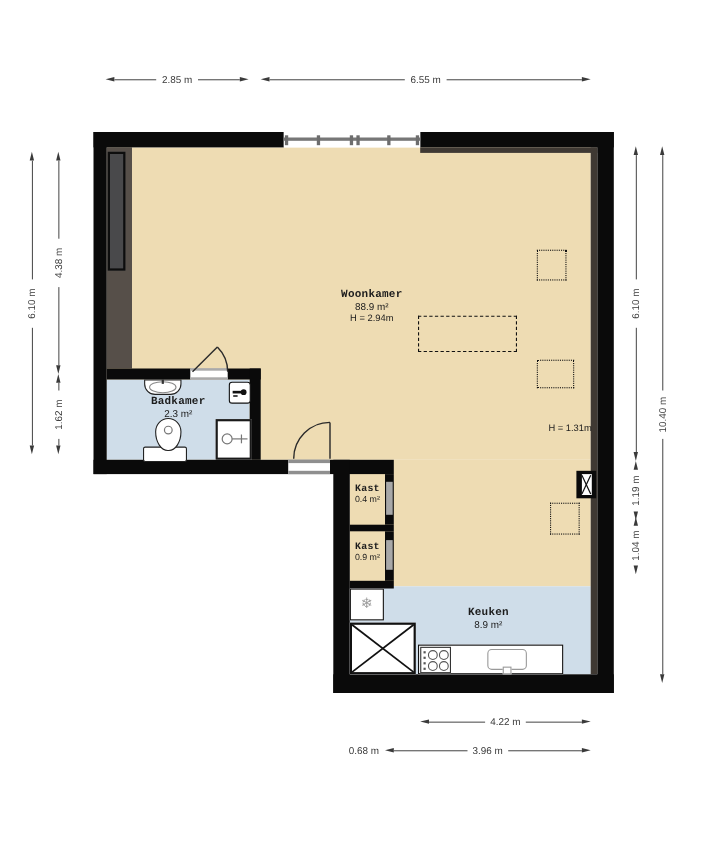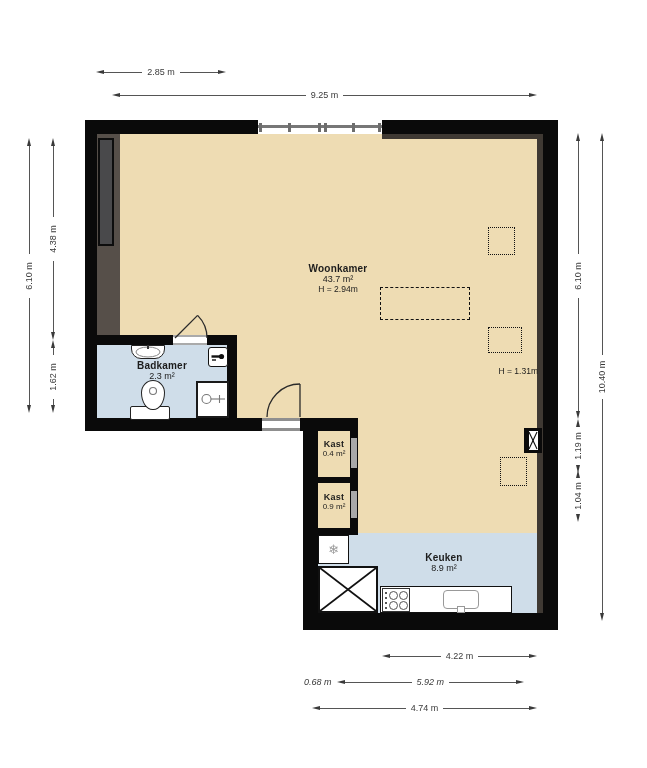--- a/index.html
+++ b/index.html
@@ -28,26 +28,26 @@
   .dotted { position:absolute; border:1.6px dotted #111; }
   .dashed { position:absolute; border:1.6px dashed #111; }
 
   
   .fixt { position:absolute; background:#fff; border:1px solid #222; }
   .burner { position:absolute; border:1px solid #555; border-radius:50%; background:#fff; }
   .knob { position:absolute; width:2px; height:2px; background:#555; }
 
   
   .roomlabel { position:absolute; text-align:center; color:#1c1c1c; }
-  .roomlabel .nm { font-size:10px; font-weight:600; letter-spacing:.2px; }
+  .roomlabel .nm { font-size:10px; font-weight:600; letter-spacing:.2px;font-family:Liberation Mono, monospace; }
   .roomlabel .ar { font-size:9px; }
   .roomlabel .ch { font-size:8.5px; }
   .roomlabel.small .nm { font-size:9px; }
   .roomlabel.small .ar { font-size:8px; }
-  .note { position:absolute; font-size:8.5px; color:#1c1c1c; }
+  .note { position:absolute; font-size:8.5px; color:#1c1c1c;margin-top:18px; }
 
   
   .dimh { position:absolute; display:flex; align-items:center; height:12px; font-size:9px; color:#3a3a3a; white-space:nowrap; }
   .dimh .ln { flex:1; height:1px; background:#555; }
   .dimh .lb { padding:0 5px; }
   .arl { width:0; height:0; border-top:2.8px solid transparent; border-bottom:2.8px solid transparent; border-right:8px solid #3a3a3a; }
   .arr { width:0; height:0; border-top:2.8px solid transparent; border-bottom:2.8px solid transparent; border-left:8px solid #3a3a3a; }
   .dimv { position:absolute; display:flex; flex-direction:column; align-items:center; width:12px; font-size:9px; color:#3a3a3a; }
   .dimv .ln { flex:1; width:1px; background:#555; }
   .dimv .lb { position:relative; width:12px; height:44px; flex:0 0 auto; }
@@ -160,21 +160,21 @@
     </g>
     <g>
       <circle cx="221.5" cy="356.5" r="2.6" fill="#111"></circle>
       <path d="M 211.5 356.5 L 221.5 356.5" stroke="#111" stroke-width="2.4"></path>
       <path d="M 212 360 L 216 360" stroke="#111" stroke-width="1.4"></path>
     </g>
   </svg>
 
   <div class="roomlabel" style="left:268px;top:263px;width:140px;">
     <div class="nm">Woonkamer</div>
-    <div class="ar">43.7 m²</div>
+    <div class="ar">88.9 m²</div>
     <div class="ch">H = 2.94m</div>
   </div>
   <div class="note" style="left:470px;top:366px;width:68px;text-align:right;">H = 1.31m</div>
   <div class="roomlabel" style="left:118px;top:360px;width:88px;">
     <div class="nm">Badkamer</div>
     <div class="ar">2.3 m²</div>
   </div>
   <div class="roomlabel small" style="left:315px;top:439px;width:38px;">
     <div class="nm">Kast</div>
     <div class="ar">0.4 m²</div>
@@ -188,47 +188,40 @@
     <div class="ar">8.9 m²</div>
   </div>
 
   <div class="dimh" style="left:96px;top:66px;width:130px;">
     <div class="arl"></div>
       <div class="ln"></div>
       <span class="lb">2.85 m</span>
       <div class="ln"></div>
       <div class="arr"></div>
   </div>
-  <div class="dimh" style="left:112px;top:89px;width:425px;">
+  <div class="dimh" style="left:237px;top:66px;width:300px;">
     <div class="arl"></div>
       <div class="ln"></div>
-      <span class="lb">9.25 m</span>
+      <span class="lb">6.55 m</span>
       <div class="ln"></div>
       <div class="arr"></div>
   </div>
 
   <div class="dimh" style="left:382px;top:650px;width:155px;">
     <div class="arl"></div>
       <div class="ln"></div>
       <span class="lb">4.22 m</span>
       <div class="ln"></div>
       <div class="arr"></div>
   </div>
-  <div class="dimh" style="left:299px;top:676px;width:225px;font-style:italic;">
+  <div class="dimh" style="left:312px;top:676px;width:225px;">
     <span class="lb">0.68 m</span>
       <div class="arl"></div>
       <div class="ln"></div>
-      <span class="lb">5.92 m</span>
-      <div class="ln"></div>
-      <div class="arr"></div>
-  </div>
-  <div class="dimh" style="left:312px;top:702px;width:225px;">
-    <div class="arl"></div>
-      <div class="ln"></div>
-      <span class="lb">4.74 m</span>
+      <span class="lb">3.96 m</span>
       <div class="ln"></div>
       <div class="arr"></div>
   </div>
 
   <div class="dimv" style="left:23px;top:138px;height:275px;">
     <div class="aru"></div>
       <div class="ln"></div>
       <div class="lb">
         <span>6.10 m</span>
       </div>

